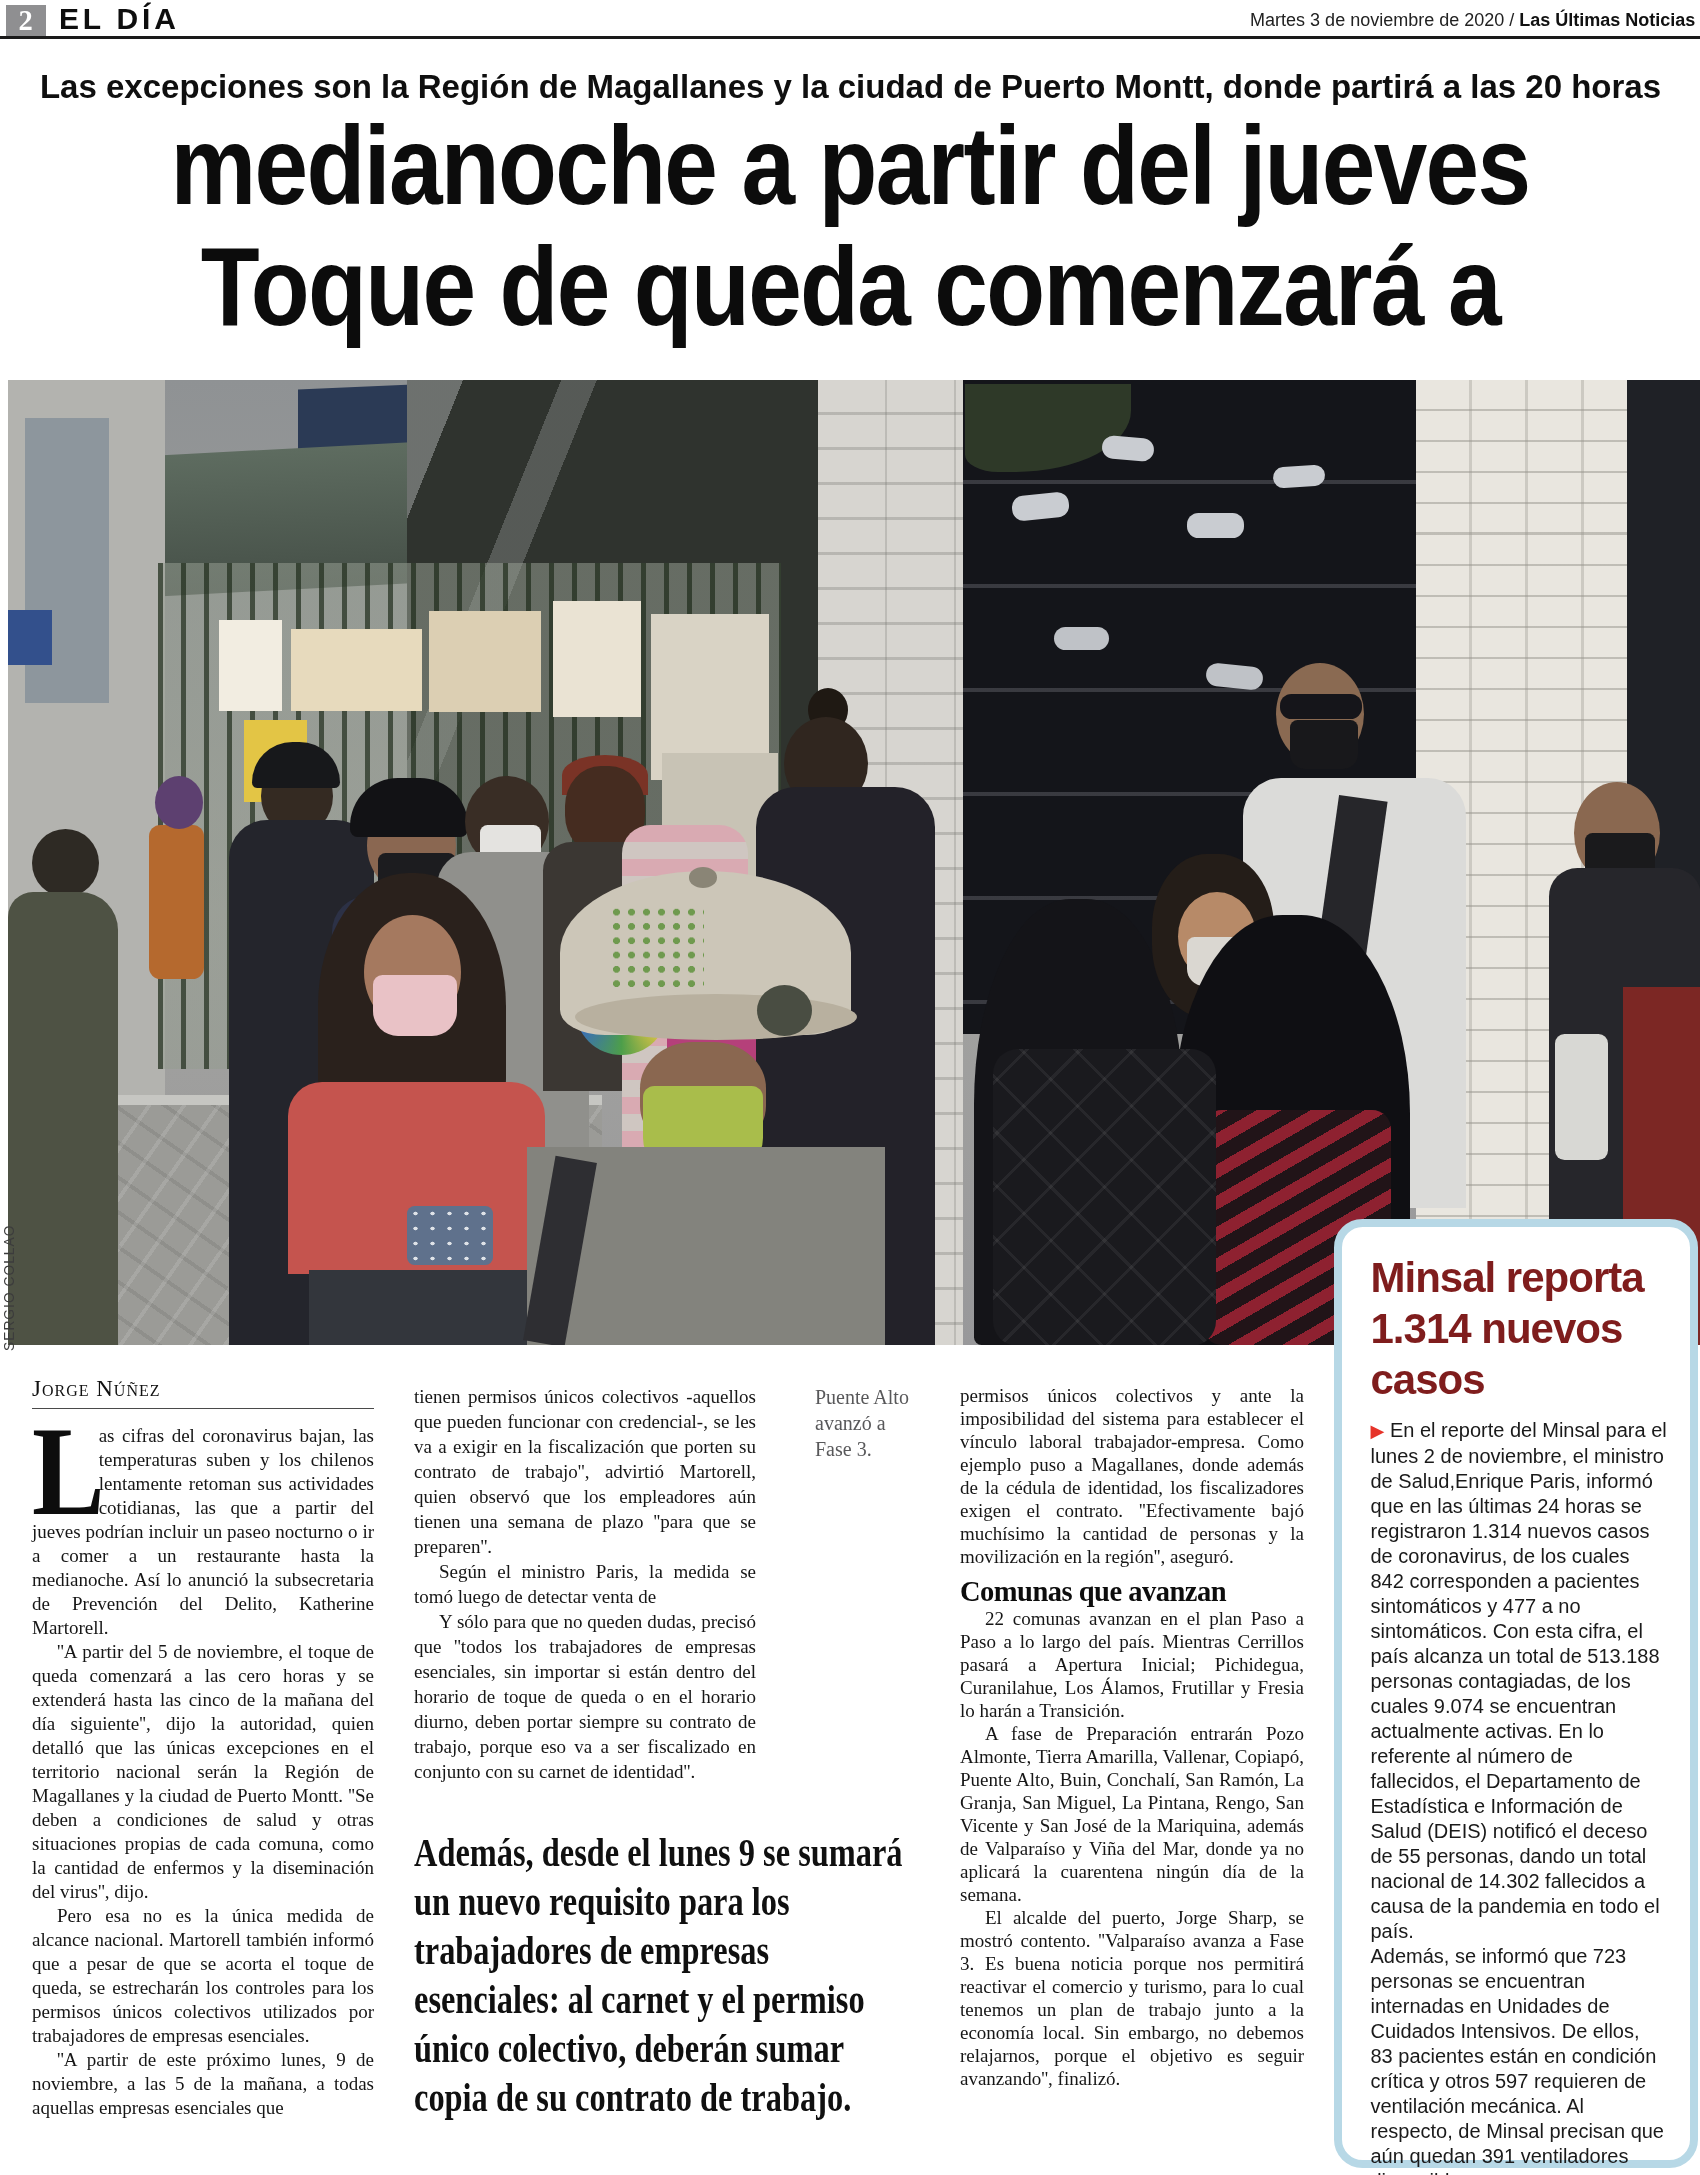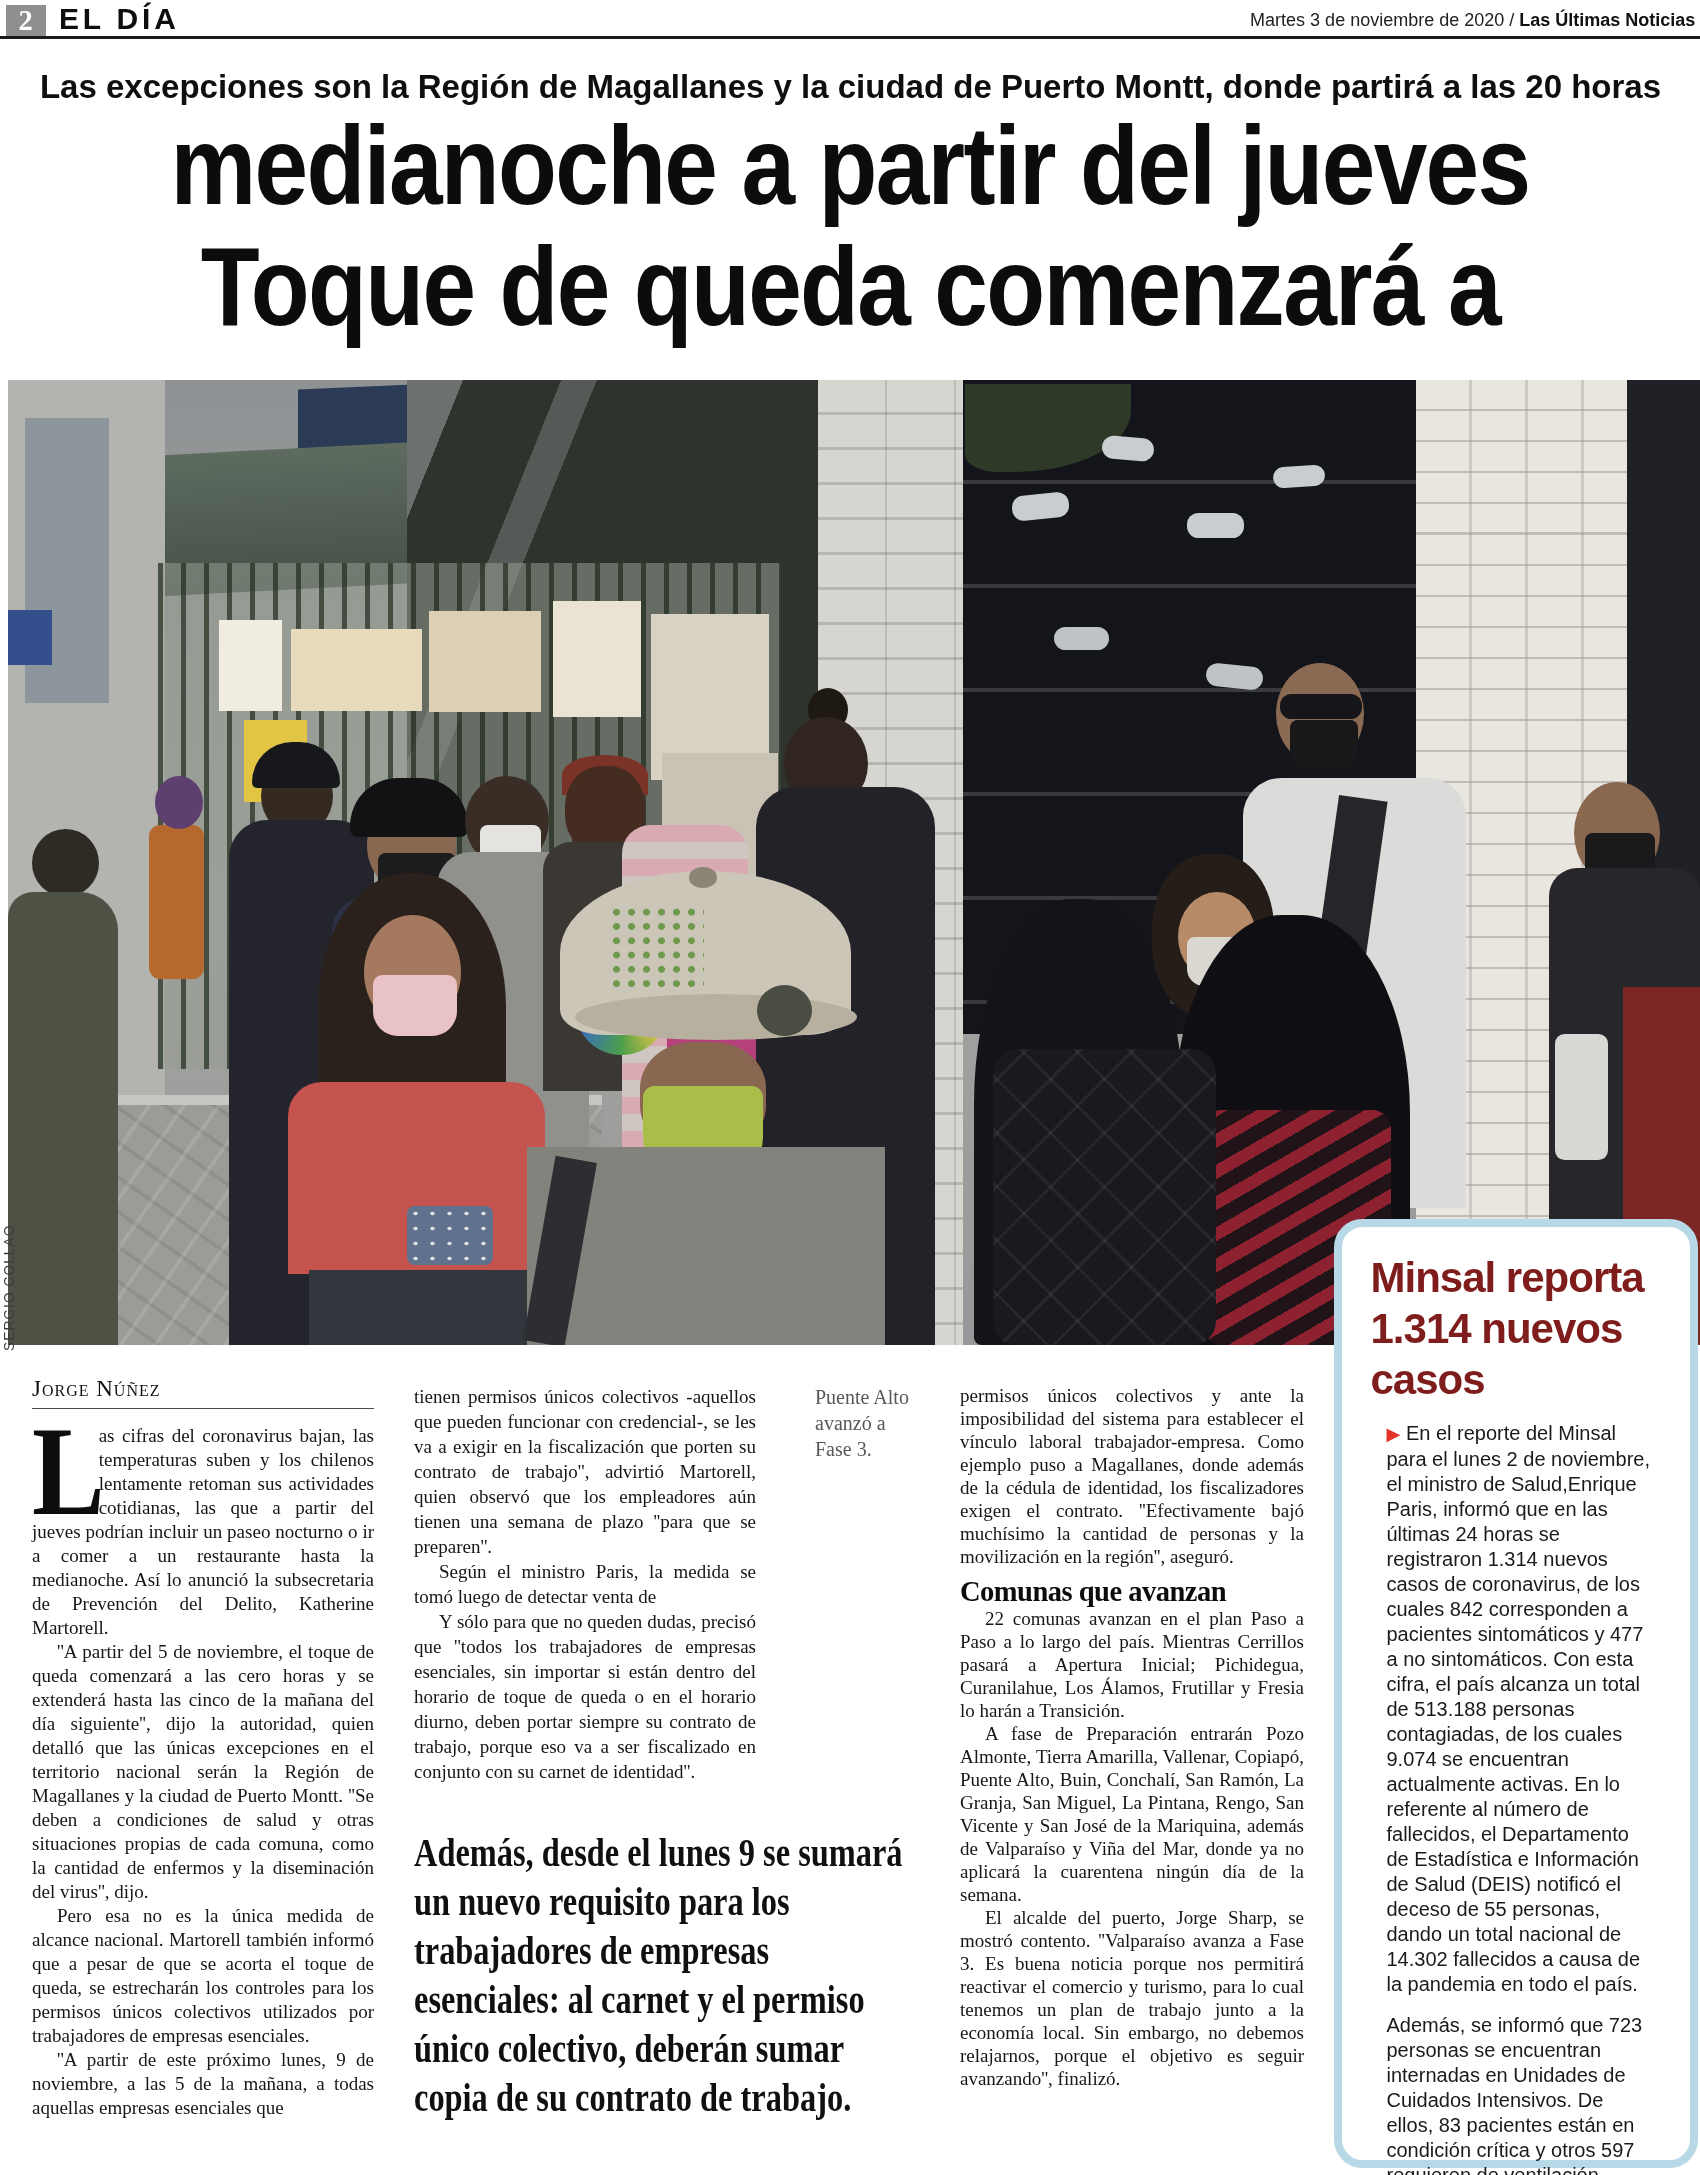--- a/index.html
+++ b/index.html
@@ -88,21 +88,21 @@
   .sidebar {
     position:absolute; left:1334px; top:1219px; width:364px; height:949px;
     box-sizing:border-box; background:#ffffff;
     border:8.6px solid #b7d8e6; border-radius:28.5px;
     padding:25px 23px 17px 28.5px; z-index:5;
   }
   .sidebar h2 {
     margin:0 0 13.3px 0; font-size:42px; line-height:51px; font-weight:bold;
     letter-spacing:-1px; color:#7f1d1d;
   }
-  .sidebar p { margin:16px; font-size:20px; line-height:25px; color:#1a1a1a; text-align:left; }
+  .sidebar p { margin:0; font-size:20px; line-height:25px; color:#1a1a1a; text-align:left; }
   .sidebar .tri { color:#e63329; font-size:18px; }
 </style>
 </head>
 <body>
 
 <div class="page">
 
   <div class="hdr">
     <div class="pagenum">2</div>
     <div class="masthead">EL DÍA</div>

